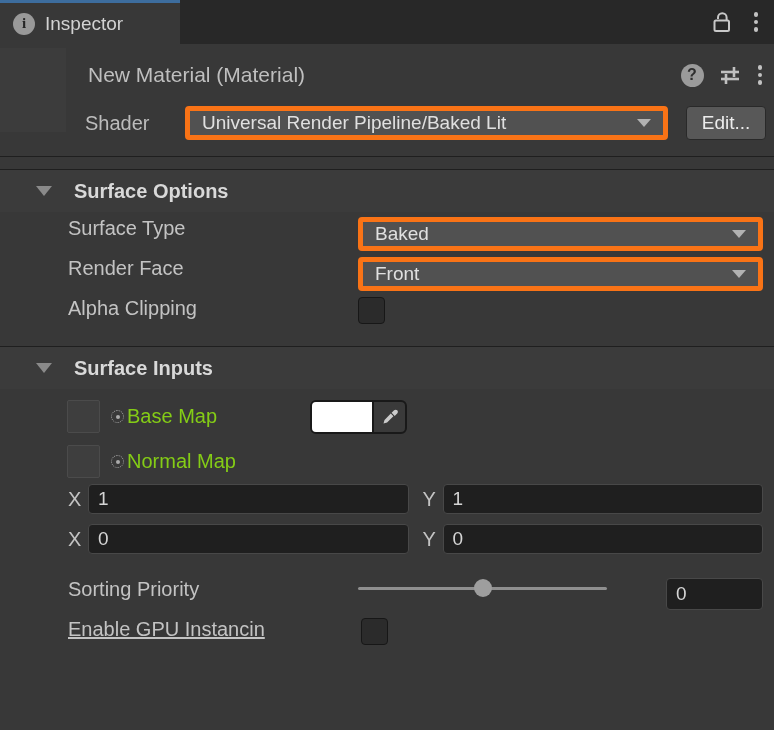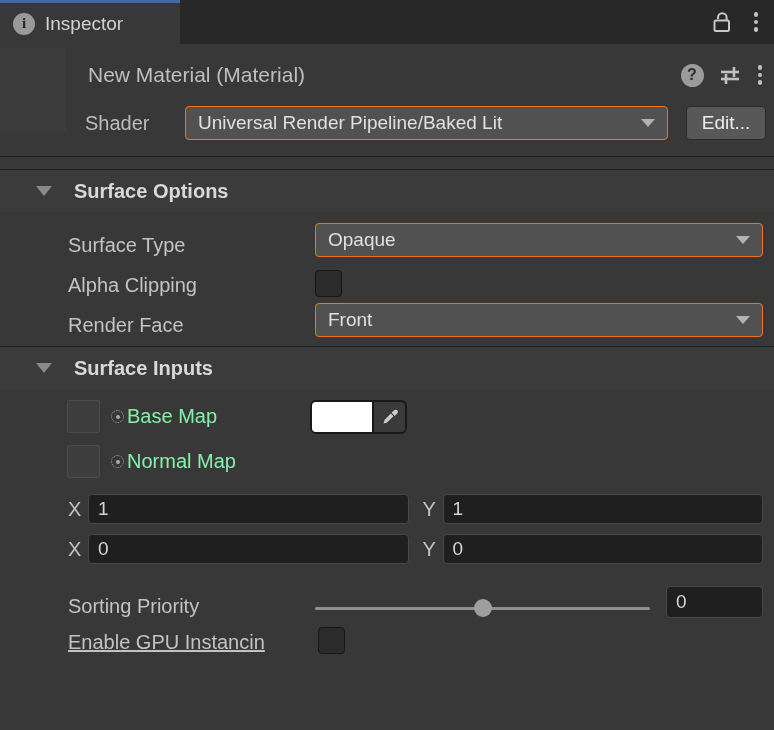--- a/index.html
+++ b/index.html
@@ -37,21 +37,21 @@
   .title-row { display:flex; align-items:center; padding:0 10px 0 88px; height:38px; gap:14px; }
   .title { flex:1; color:#bfbfbf; font-size:21px; }
   .help-icon {
     width:23px; height:23px; border-radius:50%; background:#9b9b9b;
     color:#2e2e2e; display:flex; align-items:center; justify-content:center;
     font-size:16px; font-weight:bold; cursor:pointer; flex-shrink:0;
   }
   .shader-row { display:flex; align-items:center; padding:12px 8px 16px 85px;justify-content:center; }
   .shader-label { width:100px; color:#bcbcbc; font-size:20px; flex-shrink:0; }
   .dropdown {
-    height:34px; background:#515151; border:1px solid #f97316; border-radius:4px;
+    height:34px; background:#515151; border:5px solid #f97316; border-radius:4px;
     display:flex; align-items:center; padding:0 12px; color:#e0e0e0; font-size:19px;
     cursor:pointer;
   }
   .dd-arrow {
     margin-left:auto; width:0; height:0;
     border-left:7px solid transparent; border-right:7px solid transparent;
     border-top:8px solid #b2b2b2; flex-shrink:0;
   }
   .shader-dd { width:483px; }
   .edit-btn {
@@ -67,39 +67,39 @@
     display:flex; align-items:center; padding-left:36px; gap:22px; cursor:pointer;
   }
   .fold-triangle {
     width:0; height:0;
     border-left:8px solid transparent; border-right:8px solid transparent;
     border-top:10px solid #8a8a8a;
   }
   .section-title { color:#d9d9d9; font-size:20px; font-weight:bold; }
   .section-body { background:#383838; padding:5px 0 9px; }
 
-  .prop-row { display:flex; align-items:flex-end; height:40px; padding:0 11px 0 68px; }
+  .prop-row { display:flex; align-items:flex-start; height:40px; padding:0 11px 0 68px;gap:43px; }
   .prop-label { width:247px; color:#c3c3c3; font-size:20px; flex-shrink:0; }
   .row-dd { flex:1; }
 
   .checkbox {
     width:27px; height:27px; background:#2b2b2b;
     border:1px solid #171717; border-radius:4px; cursor:pointer; flex-shrink:0;
   }
 
   
   .map-row { display:flex; align-items:center; height:45px; padding-left:67px; }
   .map-left { width:243px; display:flex; align-items:center; flex-shrink:0; }
   .tex-slot { width:33px; height:33px; background:#3e3e3e; border:1px solid #4b4b4b; border-radius:2px; cursor:pointer; flex-shrink:0; }
   .obj-picker {
     width:13px; height:13px; border:1px dotted #ababab; border-radius:50%;
     margin:0 3px 0 11px; position:relative; cursor:pointer; flex-shrink:0;
   }
   .obj-picker i { position:absolute; left:3.5px; top:3.5px; width:4px; height:4px; border-radius:50%; background:#ababab; }
-  .map-label { color:#86efac; font-size:20px; white-space:nowrap; }
+  .map-label { color:#84cc16; font-size:20px; white-space:nowrap; }
 
   .color-field {
     width:97px; height:34px; border:2px solid #191919; border-radius:6px;
     overflow:hidden; display:flex; background:#3a3a3a; cursor:pointer;
   }
   .color-swatch { width:60px; }
   .eyedropper-btn { flex:1; display:flex; align-items:center; justify-content:center; border-left:2px solid #191919; }
 
   .vec { flex:1; display:flex; align-items:center; }
   .axis-label { color:#c3c3c3; font-size:20px; width:20px; flex-shrink:0; }
@@ -180,34 +180,34 @@
 
 <div>
   <div class="section-header">
     <span class="fold-triangle"></span>
     <span class="section-title">Surface Options</span>
   </div>
   <div class="section-body">
     <div class="prop-row">
       <span class="prop-label">Surface Type</span>
       <div class="dropdown row-dd">
-        <span>Opaque</span>
+        <span>Baked</span>
         <span class="dd-arrow"></span>
       </div>
-    </div>
-    <div class="prop-row">
-      <span class="prop-label">Alpha Clipping</span>
-      <div class="checkbox"></div>
     </div>
     <div class="prop-row">
       <span class="prop-label">Render Face</span>
       <div class="dropdown row-dd">
         <span>Front</span>
         <span class="dd-arrow"></span>
       </div>
+    </div>
+    <div class="prop-row">
+      <span class="prop-label">Alpha Clipping</span>
+      <div class="checkbox"></div>
     </div>
   </div>
 </div>
 
 <div>
   <div class="section-header">
     <span class="fold-triangle"></span>
     <span class="section-title">Surface Inputs</span>
   </div>
   <div class="section-body">

